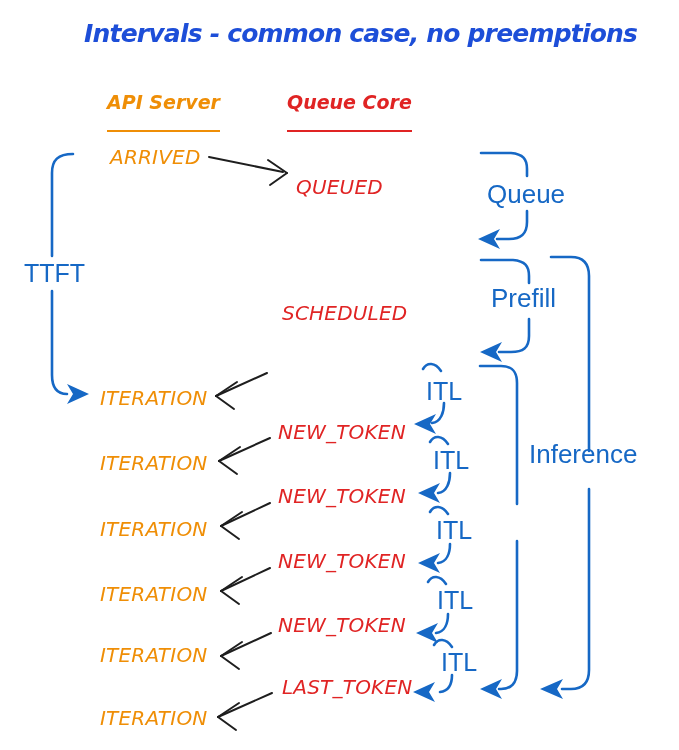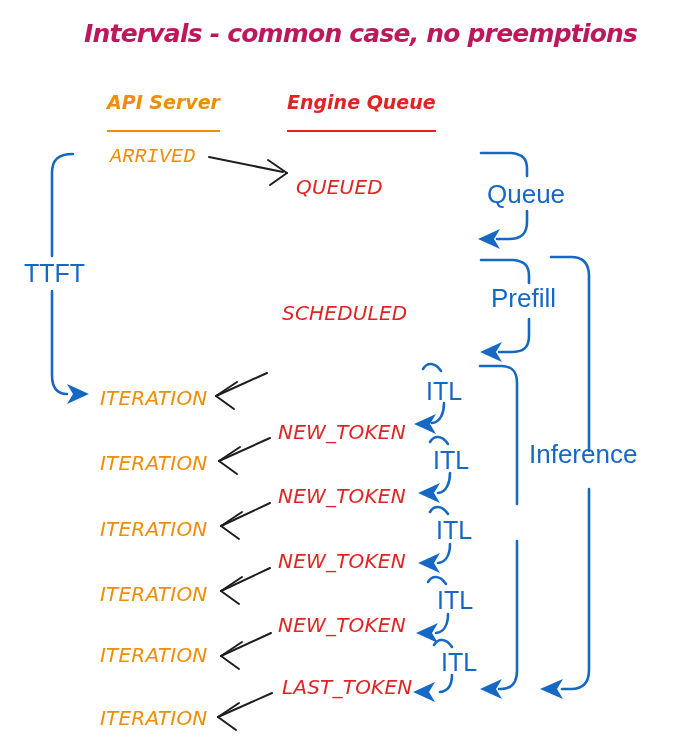--- a/index.html
+++ b/index.html
@@ -5,21 +5,21 @@
   html,body { margin:0; padding:0; background:#ffffff; }
   .canvas {
     position:relative; width:679px; height:750px;
     background:#ffffff; overflow:hidden;
     font-family:"DejaVu Sans", sans-serif;
   }
   svg.strokes { position:absolute; left:0; top:0; z-index:0; }
   .lbl { position:absolute; z-index:1; line-height:1.1; white-space:nowrap; }
   .title {
     font-size:25px; font-weight:bold; font-style:oblique;
-    letter-spacing:-0.8px; color:#be185d;
+    letter-spacing:-0.8px; color:#1d4ed8;
   }
   .hdr {
     font-size:19px; font-style:oblique; font-weight:bold;
     padding-bottom:17px; border-bottom:2px solid currentColor;
   }
   .ev { font-size:20px; letter-spacing:0.2px; font-style:oblique; }
   .orange { color:#EF8E06; }
   .red { color:#E02424; }
   .blue-lbl {
     font-family:"Liberation Sans", sans-serif;
@@ -123,23 +123,23 @@
     <g stroke="#1e1e1e" stroke-width="2" fill="none" stroke-linecap="round">
       <path d="M 272 693 L 218 717"></path>
       <path d="M 218 717 L 239 703"></path>
       <path d="M 218 717 L 236 730"></path>
     </g>
   </svg>
 
   <div class="lbl title" style="left:84px; top:20px;">Intervals - common case, no preemptions</div>
 
   <div class="lbl hdr orange" style="left:107px; top:92px;">API Server</div>
-  <div class="lbl hdr red" style="left:287px; top:92px;">Engine Queue</div>
+  <div class="lbl hdr red" style="left:287px; top:92px;">Queue Core</div>
 
-  <div class="lbl ev orange" style="left:110px; top:146px;font-family:Liberation Mono, monospace;">ARRIVED</div>
+  <div class="lbl ev orange" style="left:110px; top:146px;">ARRIVED</div>
   <div class="lbl ev red" style="left:296px; top:176px;">QUEUED</div>
   <div class="lbl ev red" style="left:282px; top:260px;margin-top:42px;">SCHEDULED</div>
 
   <div class="lbl ev red" style="left:278px; top:421px;">NEW_TOKEN</div>
   <div class="lbl ev red" style="left:278px; top:485px;">NEW_TOKEN</div>
   <div class="lbl ev red" style="left:278px; top:550px;">NEW_TOKEN</div>
   <div class="lbl ev red" style="left:278px; top:614px;">NEW_TOKEN</div>
   <div class="lbl ev red" style="left:282px; top:676px;">LAST_TOKEN</div>
 
   <div class="lbl ev orange" style="left:100px; top:387px;">ITERATION</div>

